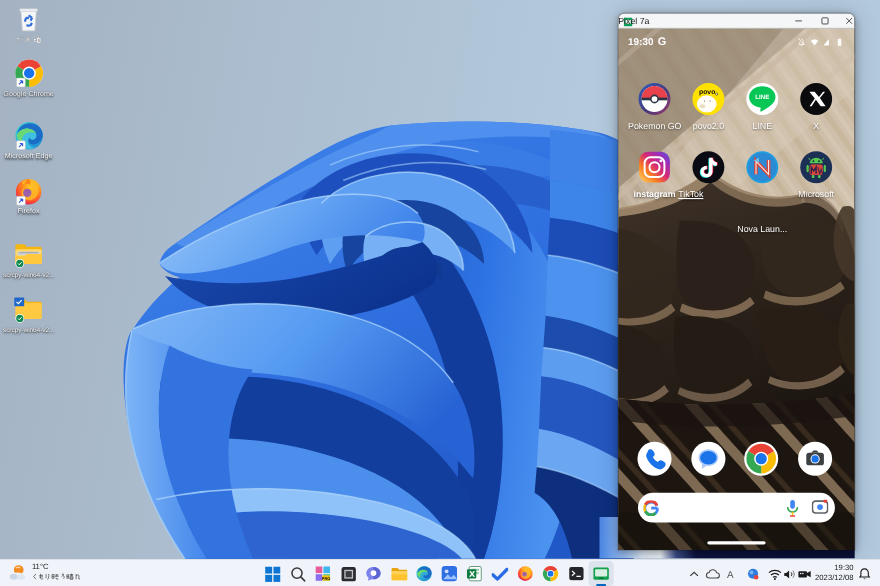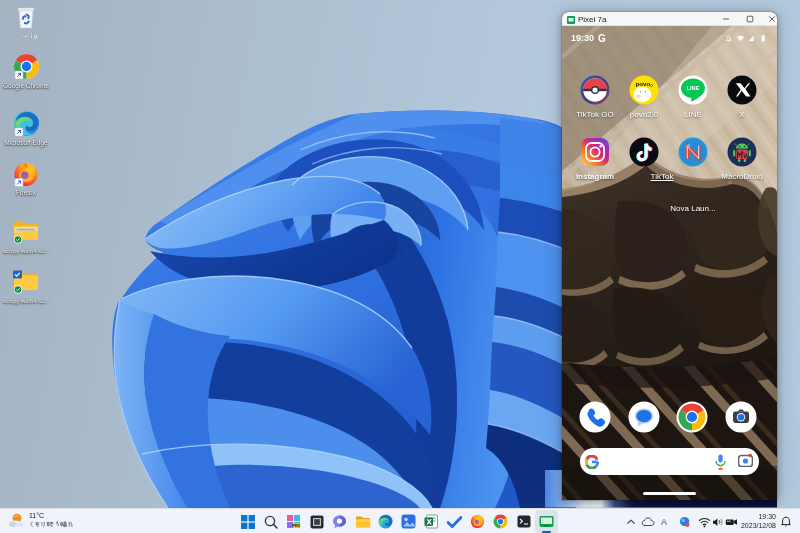--- a/index.html
+++ b/index.html
@@ -11,21 +11,21 @@
     text-shadow:0 1px 2px rgba(0,0,0,.85), 0 0 1px rgba(0,0,0,.6); line-height:8px; white-space:nowrap; }
   .dicon svg { display:block; margin:0 auto; }
   .dicon .lbl { display:block; margin-top:2px; }
 
   
   #win { position:absolute; left:562px; top:12px; width:215px; height:488px;
     border-radius:6px 6px 0 0; box-shadow:0 2px 8px rgba(0,0,0,.30), 0 0 22px rgba(0,0,0,.18), 0 0 0 1px rgba(0,0,0,.12);
     overflow:hidden; background:#000; }
   #titlebar { position:absolute; left:0; top:0; width:100%; height:14px; background:#f5f6f7;
     border-bottom:1px solid #e2e2e2; }
-  #titlebar .t { position:absolute; left:16px; top:3px; font-size:8px; color:#1b1b1b;text-align:center; }
+  #titlebar .t { position:absolute; left:0; top:3px; font-size:8px; color:#1b1b1b;text-align:center; }
   #screen { position:absolute; left:0; top:14px; width:215px; height:474px; }
   #feather { position:absolute; left:0; top:0; }
 
   .ph { position:absolute; color:#fff; }
   .applbl { position:absolute; width:48px; text-align:center; color:#fff; font-size:8px;
     text-shadow:0 1px 2px rgba(0,0,0,.6); white-space:nowrap; }
 
   
   #taskbar { position:absolute; left:0; top:508px; width:800px; height:25px;
     background:#f0f3f9; border-top:1px solid #dcdfe4; }
@@ -390,21 +390,21 @@
           <path d="M15,3.5 c-6.6,0 -12,4.3 -12,9.7 c0,4.8 4.2,8.8 9.9,9.6 c0.4,0.1 0.7,0.3 0.6,0.8 l-0.4,2.1 c-0.1,0.6 0.5,0.9 1,0.6 c5.3-3 12.9-6.7 12.9-13.1 C27,7.8 21.6,3.5 15,3.5 Z" fill="#06c755"></path>
           <text x="15" y="15.2" font-size="5.6" font-weight="bold" fill="#fff" text-anchor="middle" font-family="Liberation Sans">LINE</text>
         </svg>
       </div>
       <div class="ph" style="left:165px; top:49px;">
         <svg width="30" height="30" viewBox="0 0 30 30">
           <circle cx="15" cy="15" r="14.5" fill="#0b0b0e"></circle>
           <path d="M8,7.5 l5.6,7 L8.2,22.5 l2.1,0 l4.4-6.6 5,6.6 l5,0 L18.9,14 l5.3-6.5 l-2.1,0 l-4.2,5.6 -4.5-5.6 Z" fill="#fff" transform="scale(0.88) translate(2,2)"></path>
         </svg>
       </div>
-      <div class="applbl" style="left:9px; top:84px;">TikTok GO</div>
+      <div class="applbl" style="left:9px; top:84px;">Pokemon GO</div>
       <div class="applbl" style="left:58px; top:84px;">povo2.0</div>
       <div class="applbl" style="left:107px; top:84px;">LINE</div>
       <div class="applbl" style="left:156px; top:84px;">X</div>
 
       <div class="ph" style="left:18px; top:111px;">
         <svg width="30" height="30" viewBox="0 0 30 30">
           <defs>
             <linearGradient id="igg" x1="0" y1="1" x2="1" y2="0">
               <stop offset="0" stop-color="#feda75"></stop>
                 <stop offset="0.3" stop-color="#fa7e1e"></stop>
@@ -450,23 +450,23 @@
             <path d="M10.5,21 l0-6 l2.2,3.4 l2.2-3.4 l0,6" stroke="#30204a" stroke-width="1.3" fill="none"></path>
             <path d="M16.5,15 l1.6,6 l1.3-4 l1.3,4" stroke="#30204a" stroke-width="1.1" fill="none" opacity="0.8"></path>
             <rect x="6.2" y="13" width="2" height="6.5" rx="1" fill="#57c84f"></rect>
             <rect x="21.8" y="13" width="2" height="6.5" rx="1" fill="#57c84f"></rect>
             <rect x="11" y="22" width="2.4" height="3" rx="1" fill="#57c84f"></rect>
             <rect x="16.6" y="22" width="2.4" height="3" rx="1" fill="#57c84f"></rect>
           </g>
         </svg>
       </div>
       <div class="applbl" style="left:9px; top:146px;font-weight:bold;">instagram</div>
-      <div class="applbl" style="left:76px; top:146px;text-decoration:underline;">TikTok</div>
+      <div class="applbl" style="left:42px; top:146px;text-decoration:underline;">TikTok</div>
       <div class="applbl" style="left:107px; top:146px;margin-top:32px;">Nova Laun...</div>
-      <div class="applbl" style="left:156px; top:146px;">MacroDroid</div>
+      <div class="applbl" style="left:156px; top:146px;">Microsoft</div>
 
       <div class="ph" style="left:17px; top:375px;">
         <svg width="32" height="32" viewBox="0 0 32 32">
           <circle cx="16" cy="16" r="15.5" fill="#fff"></circle>
           <path d="M10,8.5 c1.5-1.5 3.5-1.5 4.5,0 l1.2,1.8 c0.8,1.2 0.6,2.4-0.4,3.4 l-0.8,0.8 c1,2 2.5,3.5 4.5,4.5 l0.8-0.8 c1-1 2.2-1.2 3.4-0.4 l1.8,1.2 c1.5,1 1.5,3 0,4.5 l-1,1 c-1.2,1.2-3,1.6-4.6,0.9 c-4.8-2-8.6-5.8-10.6-10.6 c-0.7-1.6-0.3-3.4,0.9-4.6 Z" fill="#1a73e8" transform="rotate(0 16 16)"></path>
         </svg>
       </div>
       <div class="ph" style="left:65.5px; top:375px;">
         <svg width="32" height="32" viewBox="0 0 32 32">
           <circle cx="16" cy="16" r="15.5" fill="#fff"></circle>

